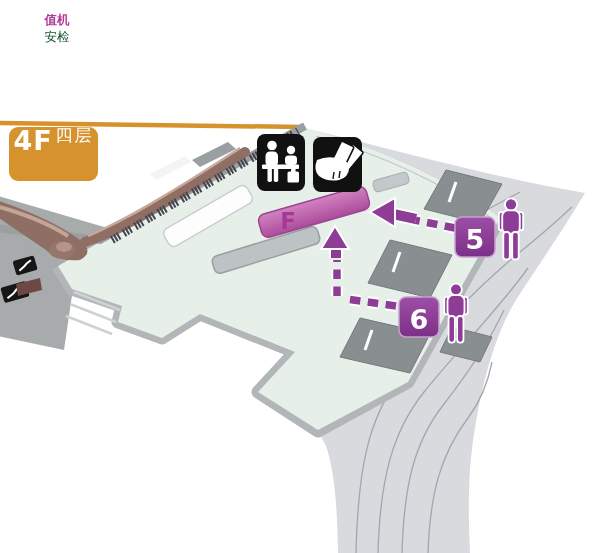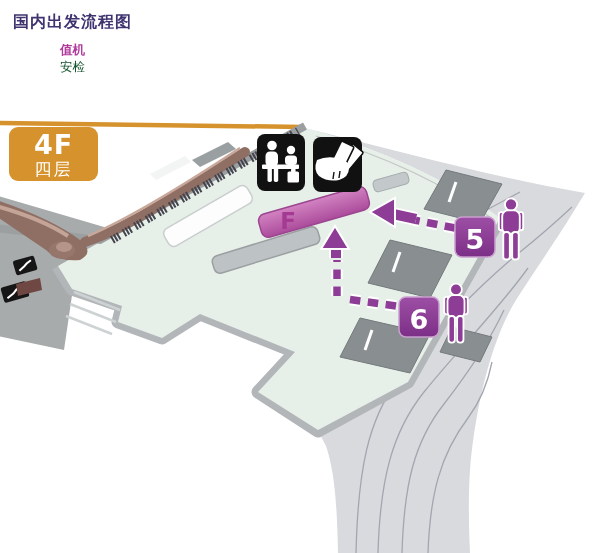--- a/index.html
+++ b/index.html
@@ -11,21 +11,21 @@
   .hdr-title{font-size:16px;font-weight:bold;color:#3f3370;letter-spacing:1px;margin-bottom:9px;}
   .lgd-row{display:flex;align-items:center;height:17px;flex-direction:column;}
   .lgd-dots{width:84px;height:4px;margin-right:4px;
     background-image:radial-gradient(circle,#9a9aa0 1.2px,rgba(0,0,0,0) 1.3px);
     background-size:6px 4px;background-repeat:repeat-x;background-position:0 1px;}
   .lgd-label{font-size:12.5px;color:#14532d;}
   .lgd-label.accent{color:#b13a9b;font-weight:bold;}
   
   .floor-badge{position:absolute;left:9px;top:127px;width:89px;height:54px;background:#d6922d;
     border-radius:9px;color:#fff;text-align:center;z-index:6;line-height:1;
-    display:flex;flex-direction:column;justify-content:center;gap:3px;}
+    display:flex;flex-direction:row;justify-content:center;gap:3px;}
   .floor-badge .lv{font-size:27px;font-weight:bold;letter-spacing:1px;}
   .floor-badge .lv-cn{font-size:17px;font-weight:normal;letter-spacing:2px;}
 </style>
 </head>
 <body>
 
 <div id="stage">
 
   <svg id="map-svg" width="600" height="553" viewBox="0 0 600 553">
     <defs>
@@ -179,21 +179,20 @@
       <text x="419" y="319" text-anchor="middle" dominant-baseline="central" font-size="27" font-weight="bold" fill="#fff">6</text>
     </g>
 
     <use href="#pictogram-person" transform="translate(511,232) scale(1.17)" fill="#8e3d96" stroke="#fff" stroke-width="1.6"></use>
     <use href="#pictogram-person" transform="translate(456,316) scale(1.13)" fill="#8e3d96" stroke="#fff" stroke-width="1.6"></use>
 
     <text x="288" y="221" text-anchor="middle" dominant-baseline="central" font-size="23" font-weight="bold" fill="#a43a92">F</text>
   </svg>
 
   <div class="hdr">
-    <div class="hdr-title">国内出发流程图</div>
     <div class="lgd-row">
       <div class="lgd-dots"></div>
       <span class="lgd-label accent">值机</span>
     </div>
     <div class="lgd-row">
       <div class="lgd-dots"></div>
       <span class="lgd-label">安检</span>
     </div>
   </div>
 

